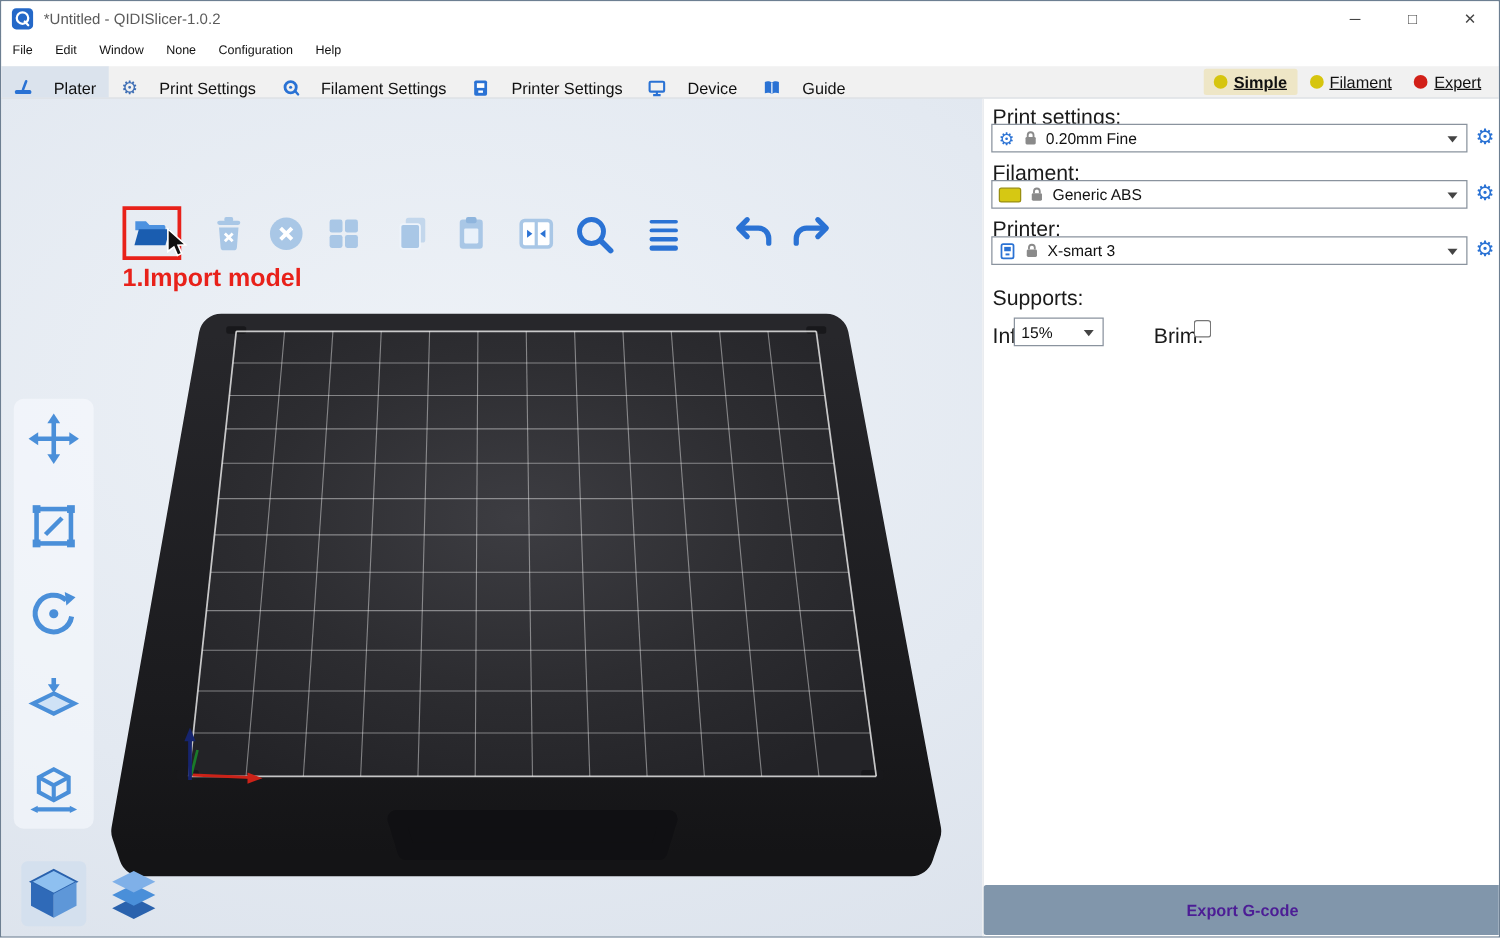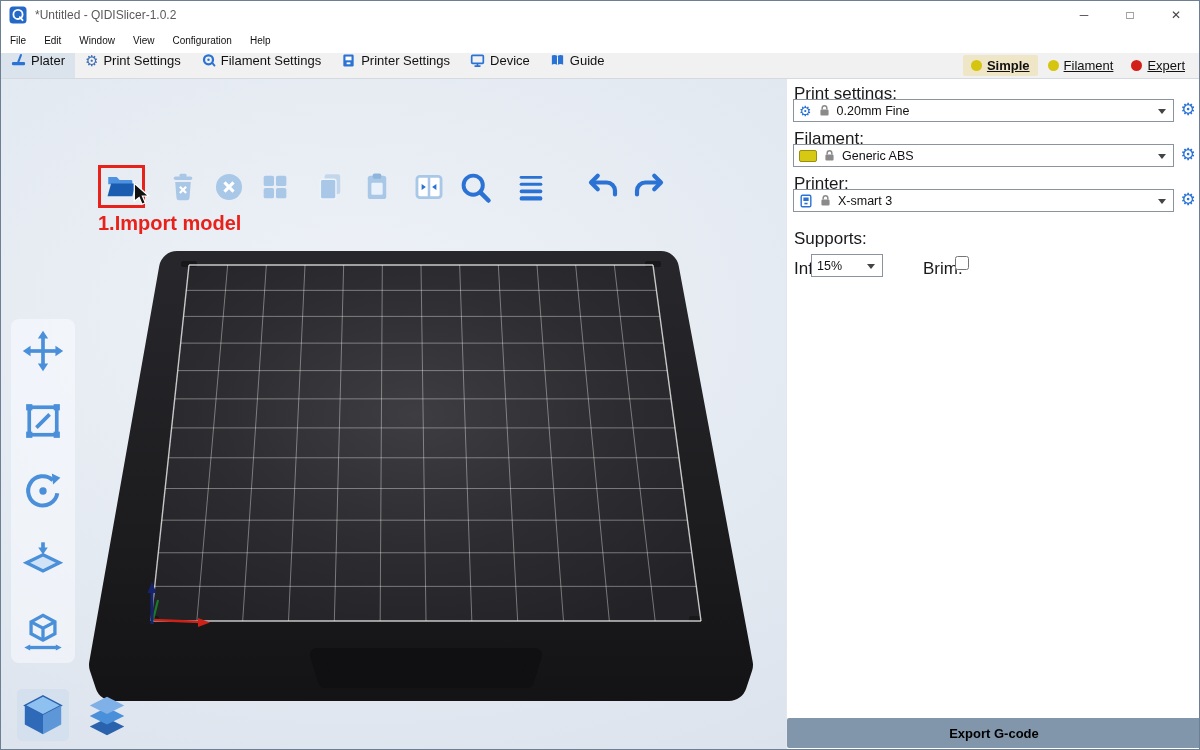--- a/index.html
+++ b/index.html
@@ -12,21 +12,21 @@
   .title-text{margin-left:8px;font-size:12px;color:#5a5a5a;}
   .win-controls{margin-left:auto;display:flex;height:100%;}
   .win-btn{width:46px;display:flex;align-items:center;justify-content:center;font-size:12px;color:#444;cursor:default;}
 
   
   .menubar{position:absolute;left:0;top:28px;right:0;height:24px;display:flex;align-items:center;background:#fff;}
   .menu-item{padding:0 9px;font-size:10px;color:#111;line-height:24px;}
 
   
   .tabbar{position:absolute;left:0;top:52px;right:0;height:26px;background:#f1f1f1;display:flex;align-items:stretch;border-bottom:1px solid #d5dae0;}
-  .tab{display:flex;align-items:flex-start;gap:5px;padding:0 10px;font-size:13px;color:#111;}
+  .tab{display:flex;align-items:flex-end;gap:17px;padding:0 10px;font-size:13px;color:#111;}
   .tab.selected{background:#dbe3ed;}
   .tab-icon{display:flex;align-items:center;}
   .gear-glyph{color:#3f6fb5;font-size:15px;line-height:1;}
   .modes{margin-left:auto;display:flex;align-items:center;gap:2px;padding-right:6px;}
   .mode{display:flex;align-items:center;gap:5px;padding:3px 8px;font-size:13px;color:#111;border-radius:2px;text-decoration:underline;}
   .mode.selected{background:#eee6c6;font-weight:bold;}
   .mode-dot{width:11px;height:11px;border-radius:50%;}
   .mode-dot.yellow{background:var(--mode-yellow,#d6c50e);}
   .mode-dot.red{background:var(--mode-red,#d22018);}
 
@@ -55,22 +55,22 @@
   .sidebar{position:absolute;left:785px;top:78px;width:415px;height:672px;background:#fff;border-left:1px solid #e3e6ea;}
   .sb-label{position:absolute;font-size:17px;color:#1a1a1a;white-space:nowrap;}
   .combo{position:absolute;height:23px;border:1px solid #8a939e;background:#fff;display:flex;align-items:center;gap:6px;
     padding:0 20px 0 5px;font-size:12.5px;color:#111;}
   .combo .chev{position:absolute;right:7px;top:9px;width:0;height:0;border-left:4px solid transparent;border-right:4px solid transparent;border-top:5px solid #444;}
   .combo-text{white-space:nowrap;overflow:hidden;}
   .combo .gear-glyph{color:var(--accent,#2a72d4);font-size:14px;}
   .swatch{width:18px;height:12px;background:var(--fil-yellow,#d6c813);border:1px solid #9a8f10;border-radius:2px;flex:0 0 auto;}
   .gear-out{position:absolute;width:18px;height:18px;color:var(--accent,#2a72d4);font-size:17px;line-height:18px;text-align:center;}
   .brim-check{position:absolute;width:14px;height:14px;}
-  .export-btn{position:absolute;left:0;right:0;bottom:3px;height:30px;background:var(--export-bg,#8196ab);
-    color:#000000;font-weight:bold;font-size:13px;display:flex;align-items:center;justify-content:center;border-radius:2px;}
+  .export-btn{position:absolute;left:0;right:0;bottom:3px;height:40px;background:var(--export-bg,#8196ab);
+    color:#4c1d95;font-weight:bold;font-size:13px;display:flex;align-items:center;justify-content:center;border-radius:2px;}
 </style>
 </head>
 <body>
 
 <div class="app">
 
   <div class="titlebar">
     <svg class="app-icon" viewBox="0 0 18 18">
       <rect x="0.5" y="0.5" width="17" height="17" rx="3.5" fill="#2468c8"></rect>
       <circle cx="9" cy="8.4" r="4.6" fill="none" stroke="#fff" stroke-width="1.8"></circle>
@@ -81,21 +81,21 @@
       <div class="win-btn">─</div>
       <div class="win-btn">□</div>
       <div class="win-btn">✕</div>
     </div>
   </div>
 
   <div class="menubar">
     <span class="menu-item">File</span>
     <span class="menu-item">Edit</span>
     <span class="menu-item">Window</span>
-    <span class="menu-item">View</span>
+    <span class="menu-item">None</span>
     <span class="menu-item">Configuration</span>
     <span class="menu-item">Help</span>
   </div>
 
   <div class="tabbar">
     <div class="tab selected">
       <span class="tab-icon">
         <svg viewBox="0 0 16 16" width="15" height="15">
           <rect x="1" y="9.5" width="14" height="3.6" rx="1.4" fill="#2a72d4"></rect>
           <path d="M10.6 2.2 L7.9 9.3" stroke="#2a72d4" stroke-width="2.2" stroke-linecap="round"></path>

